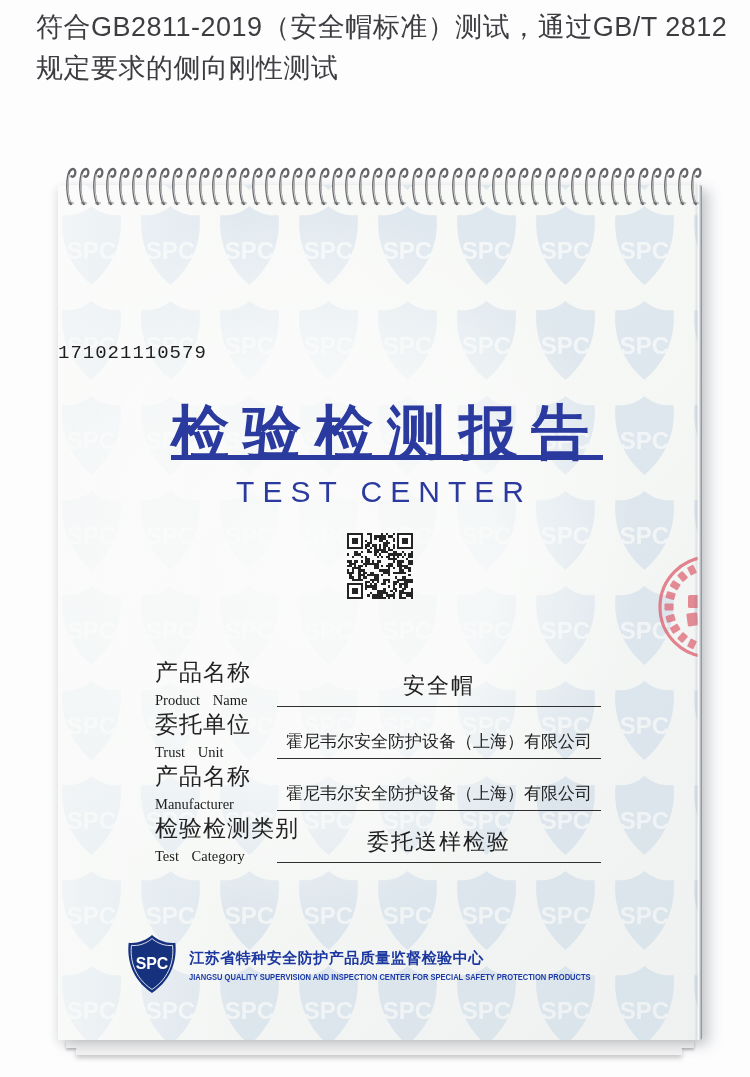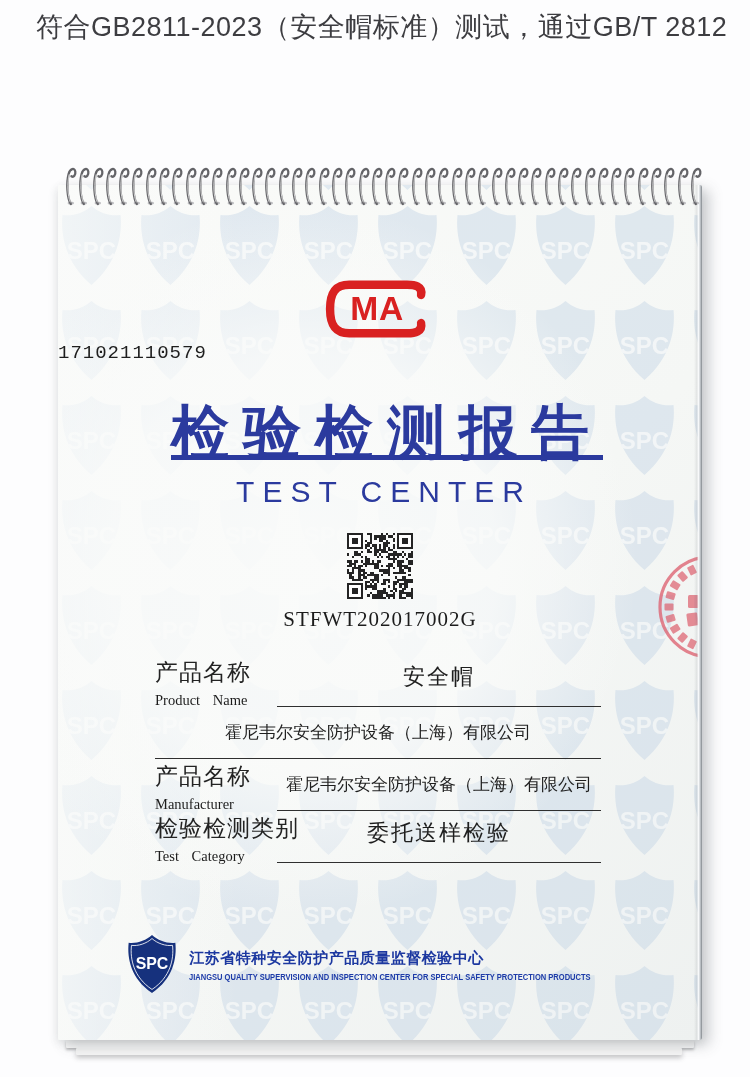--- a/index.html
+++ b/index.html
@@ -89,21 +89,21 @@
     font-family:"Liberation Serif","DejaVu Serif",serif;
     font-size:23px;color:#232323;letter-spacing:1px;line-height:26px;
   }
   .flabel .en{
     font-family:"Liberation Serif","DejaVu Serif",serif;
     font-size:14.5px;color:#1c1c1c;word-spacing:9px;margin-top:6px;line-height:16px;
   }
   .fvalue{
     flex:1;border-bottom:1.6px solid #2f2f2f;
     display:flex;align-items:flex-end;justify-content:center;
-    padding-bottom:14px;
+    padding-bottom:5px;
     font-family:"Liberation Serif","DejaVu Serif",serif;
     font-size:22px;color:#1e1e1e;letter-spacing:2px;white-space:nowrap;
   }
   .fvalue.small{font-size:17px;letter-spacing:0;}
 
   
   .org{
     position:absolute;left:0;right:0;top:748px;
     display:flex;justify-content:center;align-items:center;gap:9px;
   }
@@ -117,21 +117,22 @@
 
   
   .stamp{position:absolute;left:596px;top:366px;z-index:2;filter:blur(.3px);opacity:.9;}
 </style>
 </head>
 <body>
 
 <div class="canvas">
 
   <div class="desc">
-    <div>符合GB2811-2023（安全帽标准）测试，通过GB/T 2812</div>
+    <div>符合GB2811-2019（安全帽标准）测试，通过GB/T 2812</div>
+    <div>规定要求的侧向刚性测试</div>
   </div>
 
   <div class="notebook">
 
     <div class="stack1"></div>
     <div class="stack2"></div>
 
     <div class="paper">
 
       <svg class="wm-svg" width="644" height="855">
@@ -140,26 +141,20 @@
             <path d="M39.5 3 C47 10 59 13.5 68.5 12 C70.5 32 65.5 60 39.5 82 C13.5 60 8.5 32 10.5 12 C20 13.5 32 10 39.5 3 Z" fill="#b9cde2"></path>
             <text x="39.5" y="56" text-anchor="middle" font-family="Liberation Sans, sans-serif" font-size="24" font-weight="800" fill="#eef3f9">SPC</text>
           </pattern>
         </defs>
         <rect width="644" height="855" fill="url(#wmp)" opacity=".38"></rect>
       </svg>
       <div class="wm-fade"></div>
 
       <div class="content">
 
-        <div class="cma">
-          <svg width="112" height="60" viewBox="0 0 120 64">
-            <path d="M104 17 C106 7.5 97 6 89 6 L27 6 C12.5 6 6.5 14 6.5 32 C6.5 50 12.5 58 27 58 L89 58 C97 58 106 56.5 104 47" fill="none" stroke="#d92121" stroke-width="9" stroke-linecap="round"></path>
-            <text x="57" y="44" text-anchor="middle" font-family="Liberation Sans, sans-serif" font-size="36" font-weight="800" letter-spacing="1" fill="#d92121">MA</text>
-          </svg>
-        </div>
         <div class="license">171021110579</div>
 
         <div class="title-cn">
           <span>检验检测报告</span>
         </div>
         <div class="title-en">
           <span>TEST CENTER</span>
         </div>
 
         <div class="qr">
@@ -492,31 +487,34 @@
               <rect x="1" y="1" width="5" height="5" fill="#fff"></rect>
               <rect x="2" y="2" width="3" height="3" fill="#242424"></rect>
               <rect x="22" y="0" width="7" height="7" fill="#242424"></rect>
               <rect x="23" y="1" width="5" height="5" fill="#fff"></rect>
               <rect x="24" y="2" width="3" height="3" fill="#242424"></rect>
               <rect x="0" y="22" width="7" height="7" fill="#242424"></rect>
               <rect x="1" y="23" width="5" height="5" fill="#fff"></rect>
               <rect x="2" y="24" width="3" height="3" fill="#242424"></rect>
             </svg>
         </div>
-        <div class="rptno">STFWT202017002G</div>
 
         <div class="fields">
           <div class="frow">
             <div class="flabel">
               <div class="cn">产品名称</div>
               <div class="en">Product Name</div>
             </div>
             <div class="fvalue">安全帽</div>
           </div>
           <div class="frow">
+            <div class="flabel">
+              <div class="cn">委托单位</div>
+              <div class="en">Trust Unit</div>
+            </div>
             <div class="fvalue small">霍尼韦尔安全防护设备（上海）有限公司</div>
           </div>
           <div class="frow">
             <div class="flabel">
               <div class="cn">产品名称</div>
               <div class="en">Manufacturer</div>
             </div>
             <div class="fvalue small">霍尼韦尔安全防护设备（上海）有限公司</div>
           </div>
           <div class="frow">

